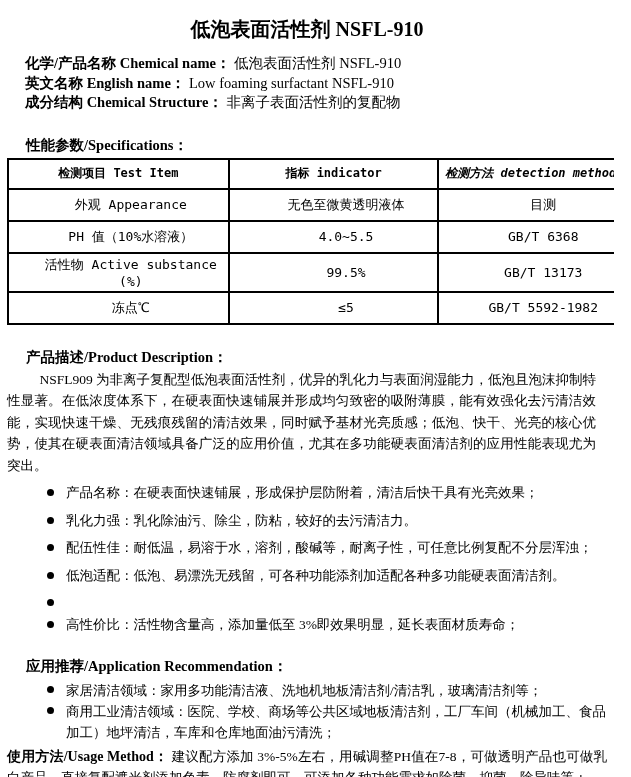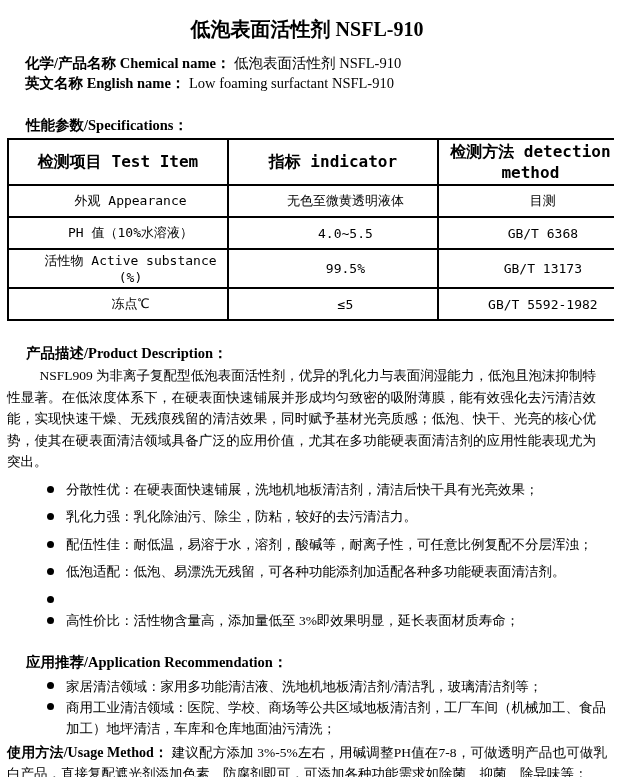--- a/index.html
+++ b/index.html
@@ -42,25 +42,25 @@
     width: 617px;
     font-family: "DejaVu Sans Mono", monospace;
     font-size: 13px;
   }
   .spec-table th, .spec-table td {
     border: 2px solid #000;
     text-align: center;
     vertical-align: middle;
     padding: 2px 3px;
   }
-  .spec-table th { font-weight: bold; height: 24px; font-size: 16px; }
+  .spec-table th { font-weight: bold; height: 24px; font-size: 12px; }
   .spec-table td { height: 26px; font-weight: normal; padding-left: 28px; }
   .col-item { width: 219px; }
   .col-ind  { width: 209px; }
-  .col-met  { width: 183px; }
+  .col-met  { width: 183px; font-style: italic; }
   .desc {
     margin: 3px 11px 0 0;
     font-size: 13.5px;
     line-height: 21.5px;
     text-align: justify;
     text-indent: 2.4em;
   }
   ul.bullets {
     list-style: none;
     margin: 7px 0 0 0;
@@ -101,20 +101,24 @@
 
   <div class="info-block">
     <div class="info-line">
       <span class="info-label">化学/产品名称 Chemical name：</span>
       <span class="info-value">低泡表面活性剂 NSFL-910</span>
     </div>
     <div class="info-line">
       <span class="info-label">英文名称 English name：</span>
       <span class="info-value">Low foaming surfactant NSFL-910</span>
     </div>
+    <div class="info-line">
+      <span class="info-label">成分结构 Chemical Structure：</span>
+      <span class="info-value">非离子表面活性剂的复配物</span>
+    </div>
   </div>
 
   <div class="sec-heading">性能参数/Specifications：</div>
 
   <table class="spec-table">
     <thead>
       <tr>
         <th class="col-item">检测项目 Test Item</th>
         <th class="col-ind">指标 indicator</th>
         <th class="col-met">检测方法 detection method</th>
@@ -143,21 +147,21 @@
       </tr>
     </tbody>
   </table>
 
   <div class="sec-heading">产品描述/Product Description：</div>
   <p class="desc">NSFL909 为非离子复配型低泡表面活性剂，优异的乳化力与表面润湿能力，低泡且泡沫抑制特性显著。在低浓度体系下，在硬表面快速铺展并形成均匀致密的吸附薄膜，能有效强化去污清洁效能，实现快速干燥、无残痕残留的清洁效果，同时赋予基材光亮质感；低泡、快干、光亮的核心优势，使其在硬表面清洁领域具备广泛的应用价值，尤其在多功能硬表面清洁剂的应用性能表现尤为突出。</p>
 
   <ul class="bullets features">
     <li>
       <span class="dot"></span>
-      <span>分散性优：在硬表面快速铺展，洗地机地板清洁剂，清洁后快干具有光亮效果；</span>
+      <span>产品名称：在硬表面快速铺展，形成保护层防附着，清洁后快干具有光亮效果；</span>
     </li>
     <li>
       <span class="dot"></span>
       <span>乳化力强：乳化除油污、除尘，防粘，较好的去污清洁力。</span>
     </li>
     <li>
       <span class="dot"></span>
       <span>配伍性佳：耐低温，易溶于水，溶剂，酸碱等，耐离子性，可任意比例复配不分层浑浊；</span>
     </li>
     <li>

